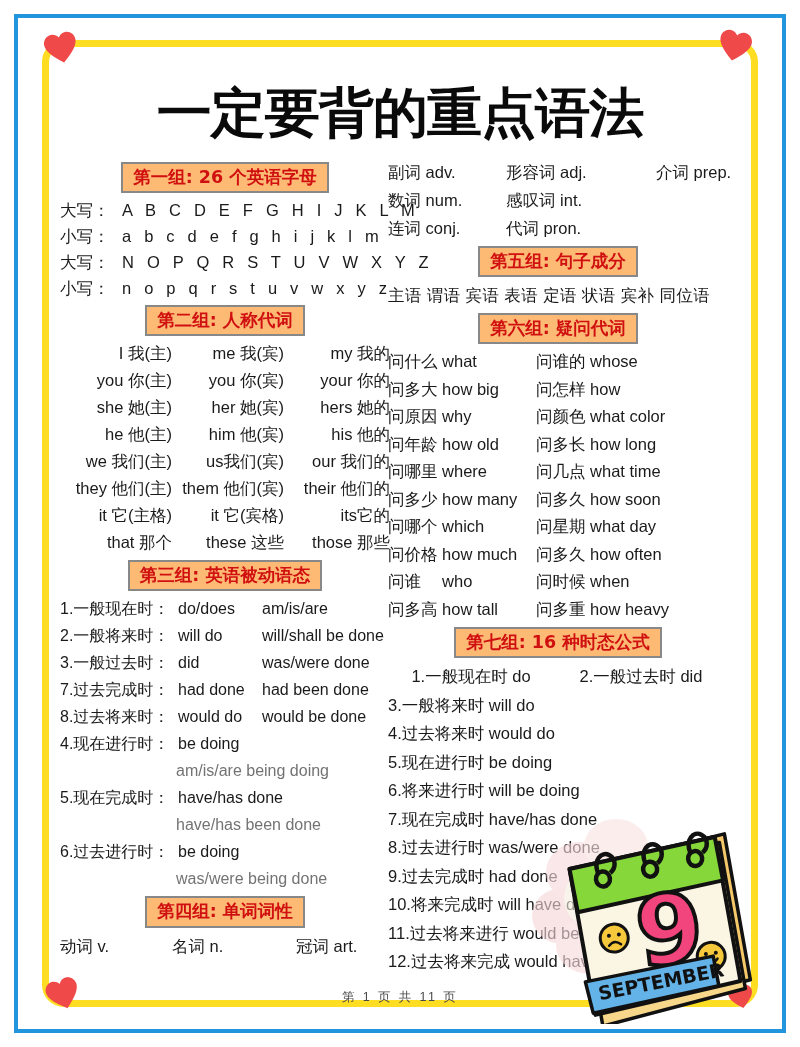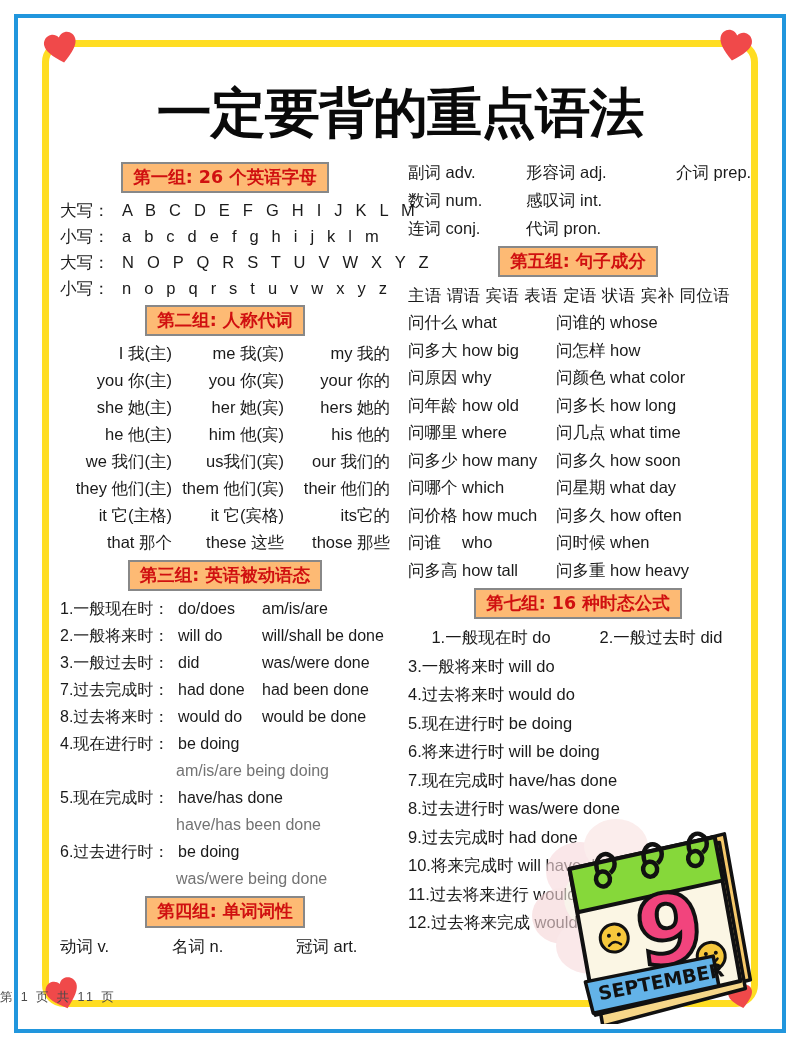--- a/index.html
+++ b/index.html
@@ -53,21 +53,21 @@
     font-family: "DejaVu Sans", sans-serif;
     font-size: 53px;
     font-weight: bold;
     letter-spacing: -1px;
     color: #0a0a0a;
     transform: scaleX(1.04);
   }
 
   
   .col-left  { position: absolute; left: 60px;  top: 158px; width: 330px; }
-  .col-right { position: absolute; left: 408px; top: 158px; width: 340px; }
+  .col-right { position: absolute; left: 388px; top: 158px; width: 340px; }
 
   
   .sec-head {
     border: 2px solid #888888;
     background: #fdba74;
     color: #d01010;
     font-family: "DejaVu Sans", sans-serif;
     font-weight: bold;
     font-size: 17.5px;
     text-align: center;
@@ -113,20 +113,21 @@
   
   .tn-row { font-size: 16.5px; line-height: 28.5px; color:#1a1a1a; white-space: nowrap; }
   .tn-two { display: grid; grid-template-columns: 166px auto; }
   .tn-two > span { font-size: 16.5px; line-height: 28.5px; color:#1a1a1a; white-space:nowrap;text-align:center; }
 
   
   .footer {
     position: absolute;
     left: 0; top: 989px;
     width: 800px;
+    text-align: center;
     font-size: 12.5px;
     color: #4a4a4a;
     letter-spacing: 2.4px;
   }
 
   
   .sticker {
     position: absolute;
     left: 528px; top: 812px;
     width: 248px; height: 212px;
@@ -293,20 +294,21 @@
     <div class="wc-row3">
       <span>连词 conj.</span>
       <span>代词 pron.</span>
       <span></span>
     </div>
 
     <div class="sec-head">第五组: 句子成分</div>
 
     <div class="parts">主语 谓语 宾语 表语 定语 状语 宾补 同位语</div>
 
+    <div class="sec-head">第六组: 疑问代词</div>
 
     <div class="qw-grid">
       <div>问什么 what</div>
       <div>问谁的 whose</div>
       <div>问多大 how big</div>
       <div>问怎样 how</div>
       <div>问原因 why</div>
       <div>问颜色 what color</div>
       <div>问年龄 how old</div>
       <div>问多长 how long</div>

